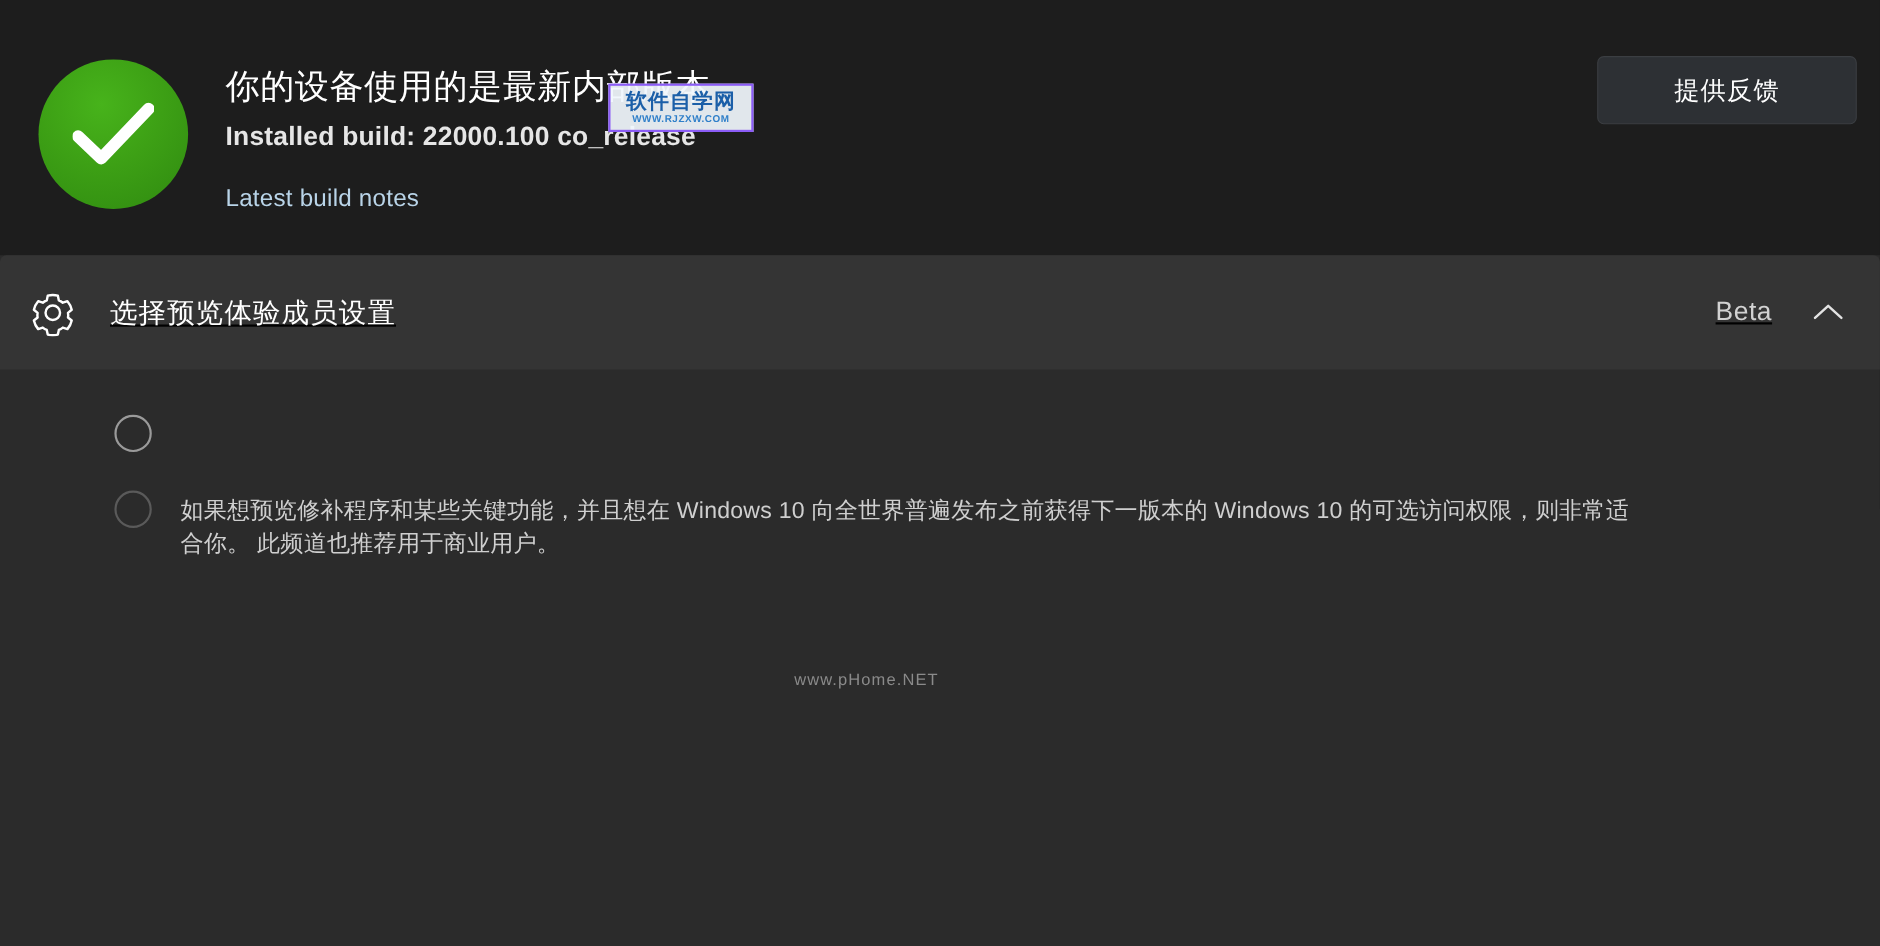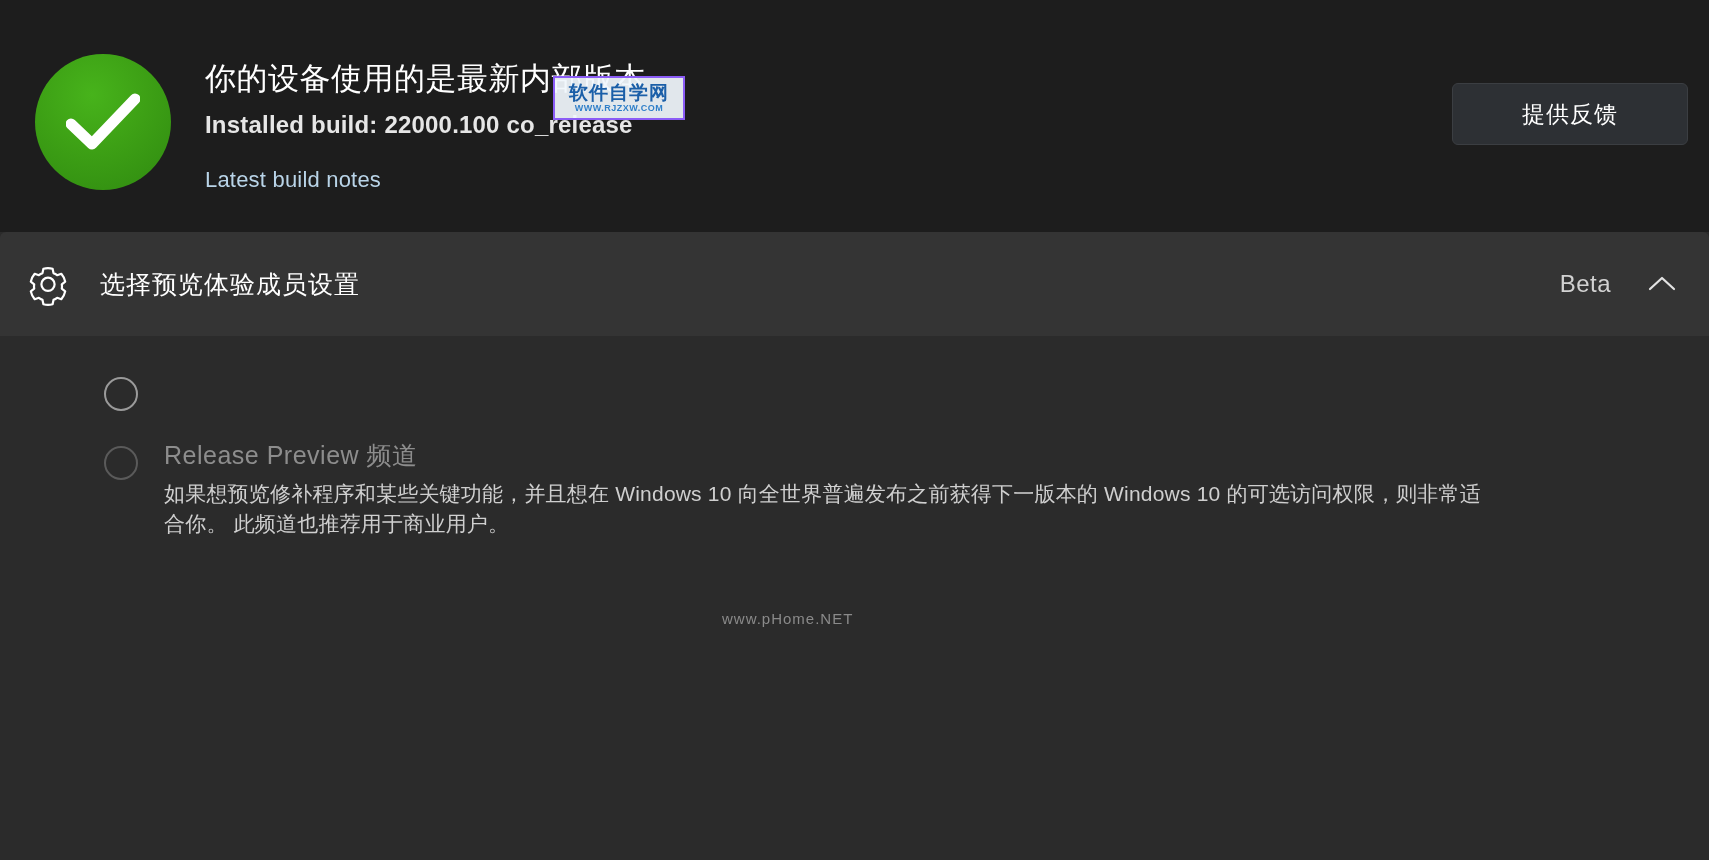--- a/index.html
+++ b/index.html
@@ -46,33 +46,34 @@
   }
 
   .feedback-btn {
     position:absolute; right:21px; top:51px;
     width:236px; height:62px;
     background:#2d3034;
     border:1px solid #3b3e42;
     border-radius:6px;
     color:#ffffff; font-size:23px;
     display:flex; align-items:center; justify-content:center;
-    cursor:pointer; letter-spacing:1px;margin-top:32px;
+    cursor:pointer; letter-spacing:1px;
   }
 
   
   .expander { position:relative; background:#2b2b2b; height:628px; }
   .expander-header {
     position:relative;
     height:104px;
     background:#343434;
     display:flex; align-items:center;
     padding:0 24px 0 22px;
     cursor:pointer;
     border-radius:6px 6px 0 0;
+    text-decoration:underline;
   }
   .gear-icon { width:52px; display:flex; align-items:center; justify-content:center; }
   .expander-title {
     margin-left:26px;
     font-size:25px; color:#ffffff; letter-spacing:1px;
   }
   .expander-spacer { flex:1; }
   .expander-value { font-size:24px; color:#d2d2d2; letter-spacing:.5px; }
   .chevron { margin-left:36px; margin-right:8px; display:flex; align-items:center; }
 
@@ -195,21 +196,20 @@
     <div class="expander-body">
 
       <div class="option-row">
         <div class="radio"></div>
       </div>
 
 
       <div class="option-row disabled">
         <div class="radio disabled"></div>
         <div class="option-text">
-          <div class="option-title dim">Release Preview 频道</div>
           <div class="option-desc dim">如果想预览修补程序和某些关键功能，并且想在 Windows 10 向全世界普遍发布之前获得下一版本的 Windows 10 的可选访问权限，则非常适合你。 此频道也推荐用于商业用户。</div>
         </div>
       </div>
 
     </div>
 
     <div class="wm-phome">www.pHome.NET</div>
   </div>
 
 </div>

